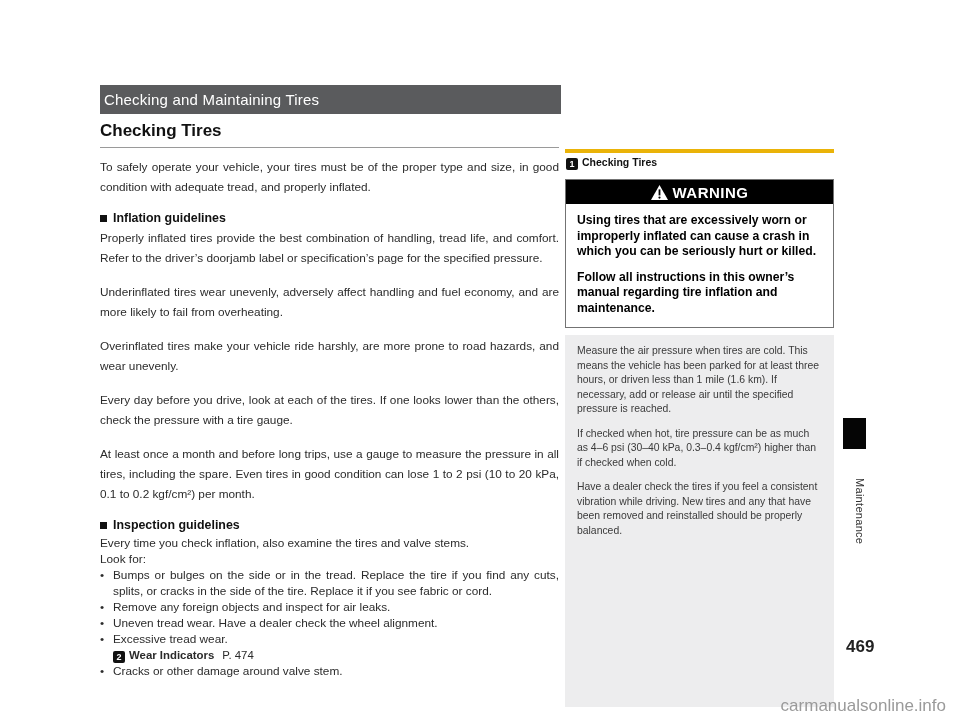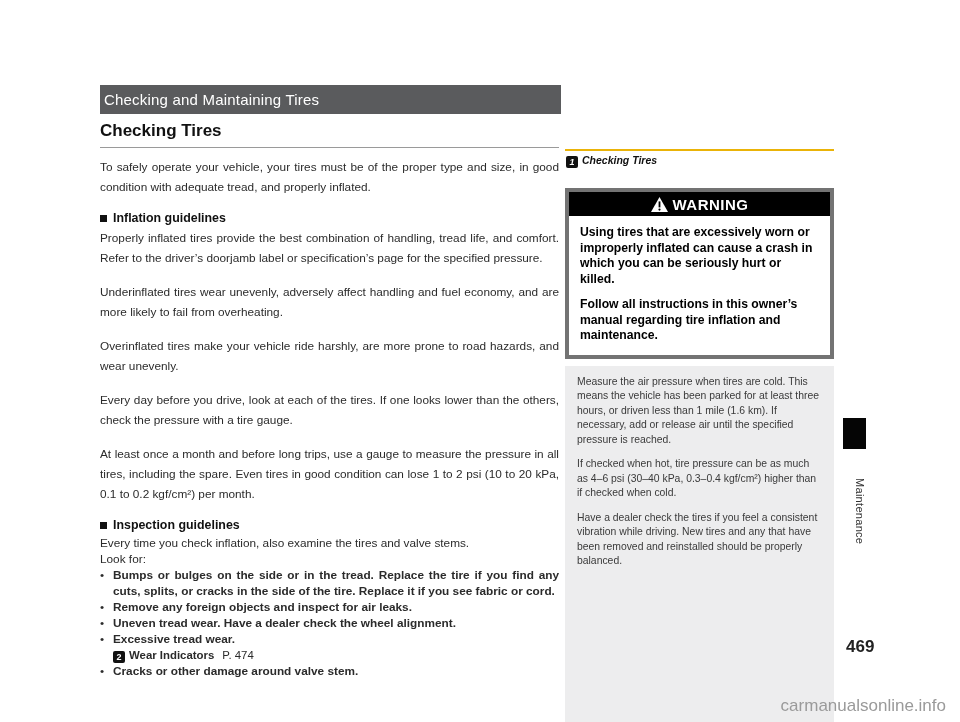--- a/index.html
+++ b/index.html
@@ -21,36 +21,36 @@
   .section-title {
     font-size:17px; font-weight:bold; color:#111;
     padding-bottom:6px; border-bottom:1px solid #9a9a9a; margin-bottom:9px;
   }
   .para { font-size:11.8px; line-height:20px; text-align:justify; margin:0 0 14px 0; }
   .para-tight { font-size:11.8px; line-height:16px; margin:0; }
   .subhead { font-size:12.4px; font-weight:bold; color:#111; margin:1px 0 3px 0; }
   .sq { display:inline-block; width:7px; height:7px; background:#111; margin-right:6px; }
   .bullet { display:flex; font-size:11.8px; line-height:16px; }
   .bullet .dot { width:13px; flex:0 0 13px; }
-  .bullet .btxt { flex:1; text-align:justify;font-weight:bold; }
+  .bullet .btxt { flex:1; text-align:justify; }
   .xref { margin-left:13px; font-size:11.4px; line-height:16px; cursor:pointer; }
   .ref-num {
     display:inline-block; width:12px; height:12px; background:#111; color:#fff;
     font-size:9px; font-weight:bold; text-align:center; line-height:12px;
     border-radius:2px; margin-right:4px; vertical-align:-1px;
   }
   .xref .ref-label { font-weight:bold; }
   .xref .ref-page { margin-left:8px; }
 
   
   .right-col { position:absolute; left:565px; top:149px; width:269px; }
-  .ref-header { border-top:2px solid #eab308; padding:3px 0 4px 1px; font-size:10.5px;font-style:italic; }
+  .ref-header { border-top:4px solid #eab308; padding:3px 0 4px 1px; font-size:10.5px; }
   .ref-header .ref-title { font-weight:bold; color:#111; }
 
-  .warning-box { border:4px solid #737373; background:#fff; margin-top:16px; }
+  .warning-box { border:1px solid #737373; background:#fff; margin-top:5px; }
   .warning-header {
     background:#000; color:#fff; height:24px;
     display:flex; align-items:center; justify-content:center;
     font-size:15px; font-weight:bold; letter-spacing:0.5px; gap:5px;
   }
   .warning-body { padding:9px 11px 11px 11px; }
   .warning-body p { font-size:12.2px; font-weight:bold; color:#000; line-height:15.5px; margin:0 0 10px 0; }
   .warning-body p:last-child { margin-bottom:0; }
 
   .note-box {

